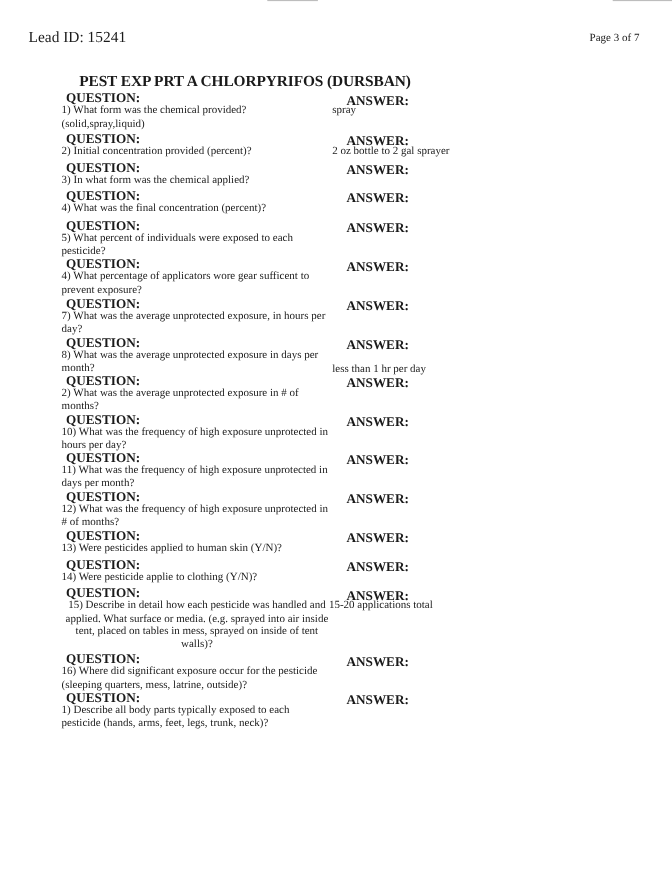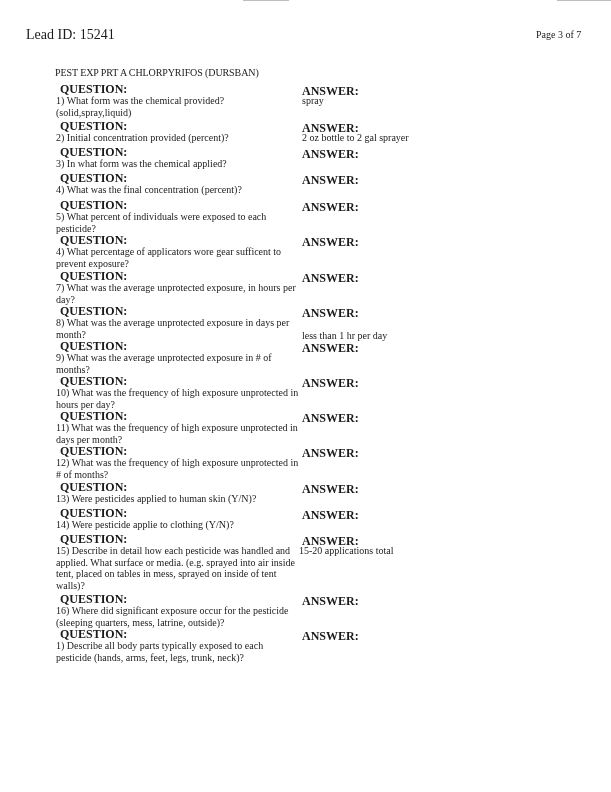--- a/index.html
+++ b/index.html
@@ -28,44 +28,44 @@
       font-size: 14px;
     }
     .header-right {
       position: absolute;
       left: 536px;
       top: 29px;
       font-size: 10px;
     }
     .form-title {
       position: absolute;
-      left: 55px;
+      left: 72px;
       top: 67px;
-      font-size: 10px;
-      font-weight: normal;
+      font-size: 14px;
+      font-weight: bold;
       letter-spacing: -0.1px;
     }
     .qa {
       position: absolute;
       left: 56px;
       width: 350px;
     }
     .q-label, .a-label {
       font-weight: bold;
       font-size: 12px;
       line-height: 12px;
     }
     .q-label {
       position: absolute;
       left: 4px;
       top: 0;
     }
     .a-label {
       position: absolute;
-      left: 246px;
+      left: 259px;
       top: 2px;
     }
     .q-text {
       position: absolute;
       left: 0;
       top: 12px;
       width: 245px;
       font-size: 10px;
       line-height: 11.5px;
     }
@@ -142,21 +142,21 @@
 <div class="qa" style="top:305px;">
   <div class="q-label">QUESTION:</div>
   <div class="a-label">ANSWER:</div>
   <div class="q-text">8) What was the average unprotected exposure in days per month?</div>
   <div class="a-text"></div>
 </div>
 
 <div class="qa" style="top:340px;">
   <div class="q-label">QUESTION:</div>
   <div class="a-label">ANSWER:</div>
-  <div class="q-text">9) What was the average unprotected exposure in # of months?</div>
+  <div class="q-text">2) What was the average unprotected exposure in # of months?</div>
   <div class="a-text"></div>
 </div>
 
 <div class="qa" style="top:375px;">
   <div class="q-label">QUESTION:</div>
   <div class="a-label">ANSWER:</div>
   <div class="q-text">10) What was the frequency of high exposure unprotected in hours per day?</div>
   <div class="a-text"></div>
 </div>
 
@@ -184,21 +184,21 @@
 <div class="qa" style="top:507px;">
   <div class="q-label">QUESTION:</div>
   <div class="a-label">ANSWER:</div>
   <div class="q-text">14) Were pesticide applie to clothing (Y/N)?</div>
   <div class="a-text"></div>
 </div>
 
 <div class="qa" style="top:533px;">
   <div class="q-label">QUESTION:</div>
   <div class="a-label">ANSWER:</div>
-  <div class="q-text" style="width:246px;">15) Describe in detail how each pesticide was handled and applied.  What surface or media. (e.g. sprayed into air inside tent, placed on tables in mess, sprayed on inside of tent walls)?</div>
+  <div class="q-text" style="width:246px;text-align:center;">15) Describe in detail how each pesticide was handled and applied.  What surface or media. (e.g. sprayed into air inside tent, placed on tables in mess, sprayed on inside of tent walls)?</div>
   <div class="a-text" style="left:243px;">15-20 applications total</div>
 </div>
 
 <div class="qa" style="top:593px;">
   <div class="q-label">QUESTION:</div>
   <div class="a-label">ANSWER:</div>
   <div class="q-text">16) Where did significant exposure occur for the pesticide (sleeping quarters, mess, latrine, outside)?</div>
   <div class="a-text"></div>
 </div>
 

